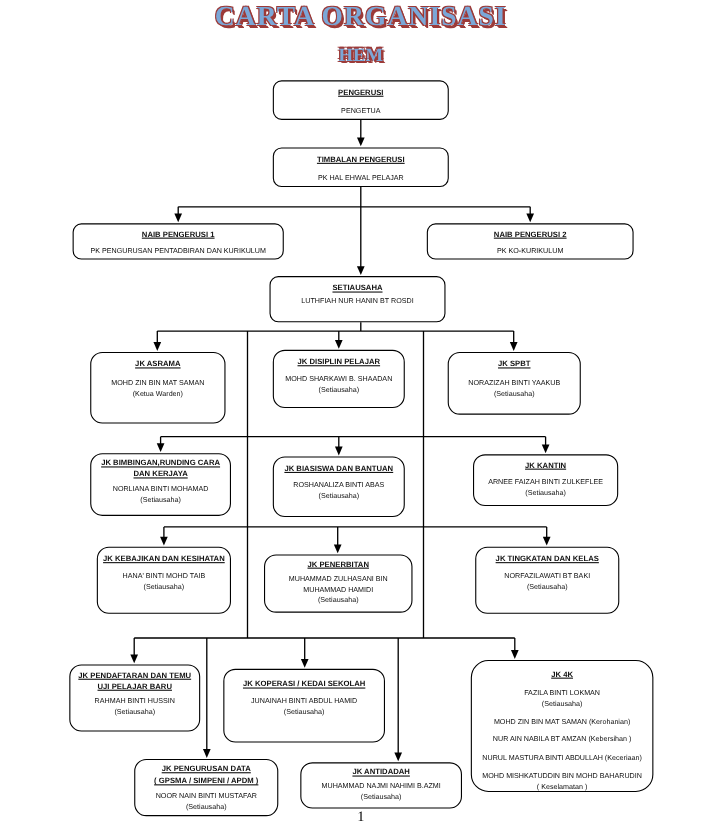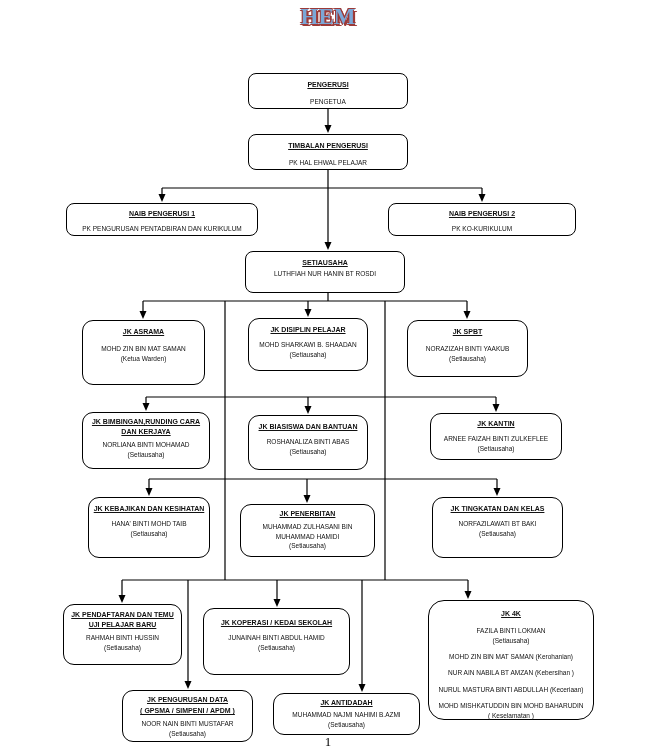--- a/index.html
+++ b/index.html
@@ -2,21 +2,21 @@
 <html><head>
 <meta charset="utf-8">
 <style>
   html,body{margin:0;padding:0;background:#ffffff;}
   #page{position:relative;width:656px;height:750px;background:#ffffff;overflow:hidden;
         font-family:"Liberation Sans",sans-serif;color:#111;}
   
   #title{position:absolute;top:3px;left:0;width:100%;text-align:center;
          font-family:"Liberation Serif",serif;font-weight:bold;line-height:1.0;}
   #title .l1{font-size:25px;letter-spacing:1px;}
-  #title .l2{font-size:23px;margin-top:2px;}
+  #title .l2{font-size:17px;margin-top:13px;}
   #title .l1,#title .l2{
       color:#7ba7d7;
       text-shadow:1.5px 1.5px 0 #9c3a38,-1px -1px 0 #9c3a38,1px -1px 0 #9c3a38,
                   -1px 1px 0 #9c3a38,2.2px 2.2px 0 #9c3a38;}
   
   #wires{position:absolute;left:0;top:0;width:656px;height:750px;}
   
   .node{position:absolute;background:#fff;border:1.3px solid #000;border-radius:11px;
         box-sizing:border-box;display:flex;flex-direction:column;align-items:center;
         text-align:center;font-size:6.5px;line-height:1.45;padding:6px 3px 2px 3px;}
@@ -30,20 +30,21 @@
   .mt7{margin-top:7px;}
   #pageno{position:absolute;top:734px;left:0;width:100%;text-align:center;
           font-family:"Liberation Serif",serif;font-size:13px;color:#000;}
 </style>
 </head>
 <body>
 
 <div id="page">
 
   <div id="title">
+    <div class="l1">CARTA ORGANISASI</div>
     <div class="l2">HEM</div>
   </div>
 
   <svg id="wires" viewBox="0 0 656 750" xmlns="http://www.w3.org/2000/svg">
     <g stroke="#000" stroke-width="1.2" fill="none">
       <path d="M328 109 V127"></path>
       <path d="M328 170 V188 M162 188 H482 M162 188 V196 M482 188 V196 M328 188 V244"></path>
       <path d="M328 293 V301 M143 301 H467 M143 301 V313 M308 301 V311 M467 301 V313"></path>
       <path d="M225 301 V580 M385 301 V580"></path>
       <path d="M146 397 H496 M146 397 V405 M308 397 V408 M496 397 V406"></path>

